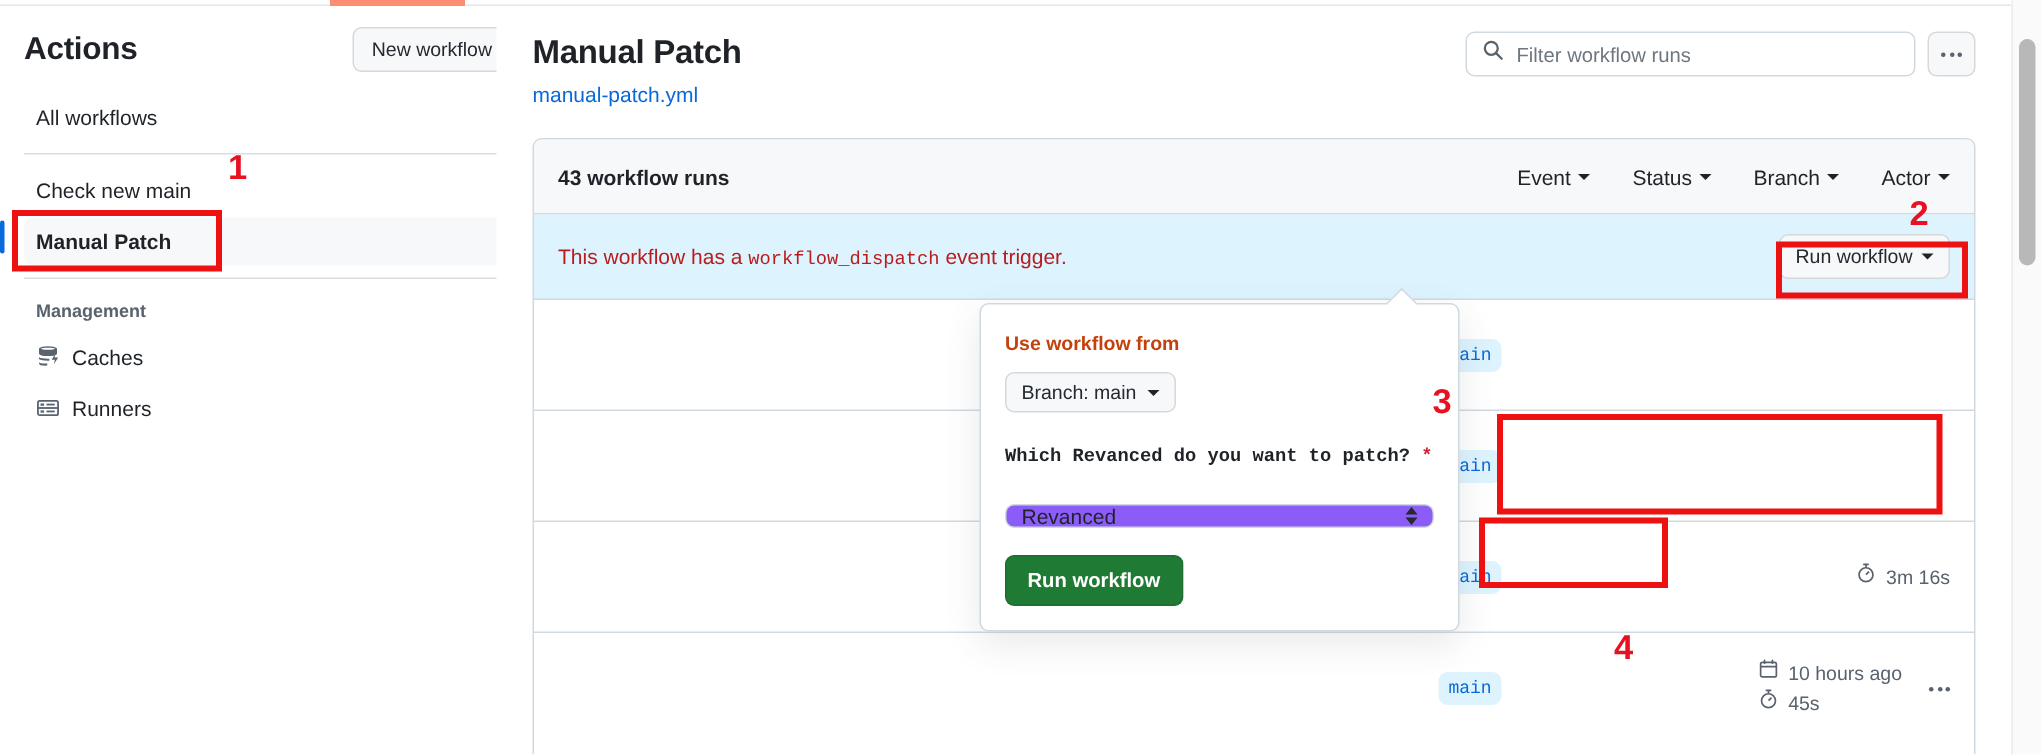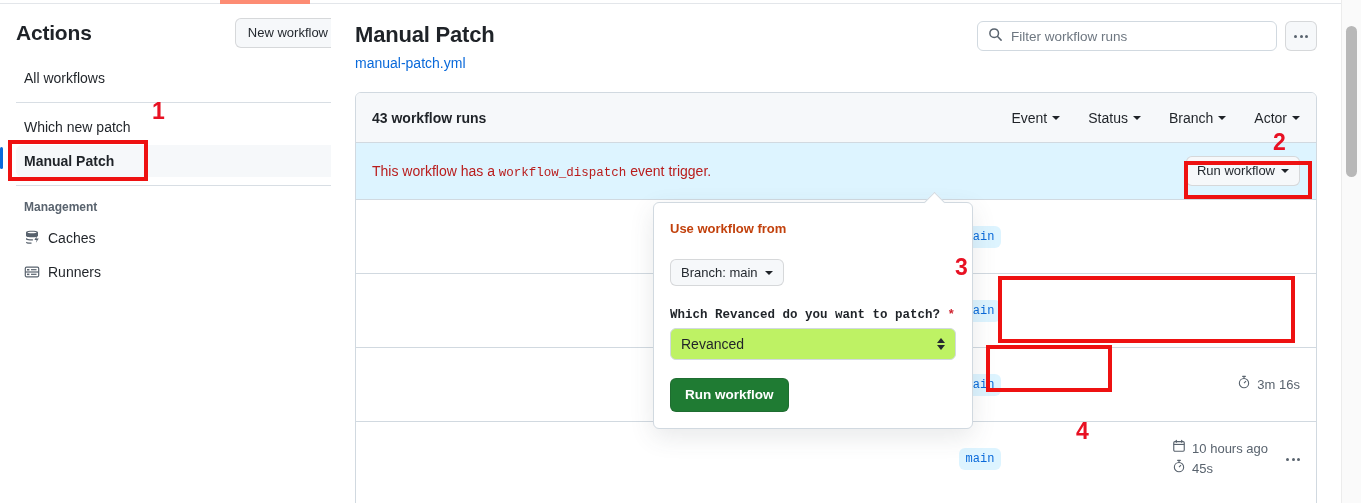--- a/index.html
+++ b/index.html
@@ -149,32 +149,32 @@
     z-index: 40; padding: 16px;
   }
   .dispatch-panel::before {
     content: ""; position: absolute; top: -8px; right: 30px;
     width: 14px; height: 14px; background: #ffffff;
     border-left: 1px solid #d1d9e0; border-top: 1px solid #d1d9e0;
     transform: rotate(45deg);
   }
   .panel-label { font-size: 13px; font-weight: 600; color: #c2410c; line-height: 20px; }
   .branch-btn {
-    margin-top: 20px; font-size: 13px; color: #24292f; background: #f6f8fa;
+    margin-top: 9px; font-size: 13px; color: #24292f; background: #f6f8fa;
     border: 1px solid rgba(31,35,40,.15); border-radius: 6px;
     padding: 5px 10px; display: inline-flex; align-items: center; gap: 7px; cursor: pointer;
   }
   .field-label {
     margin-top: 20px; font-family: "Liberation Mono", monospace;
     font-size: 12.5px; font-weight: 700; color: #1f2328; line-height: 18px;
   }
   .req-star { color: #cf222e; font-weight: 700; }
   .select-wrap {
-    position: relative; margin-top: 4px; height: 32px;
-    border: 1px solid #d1d9e0; border-radius: 6px; background: #bef264;
+    position: relative; margin-top: 23px; height: 16px;
+    border: 1px solid #d1d9e0; border-radius: 6px; background: #8b5cf6;
     display: flex; align-items: center; padding: 0 10px;
   }
   .select-value { font-size: 14px; color: #1f2328; }
   .select-arrows {
     position: absolute; right: 10px; top: 50%; transform: translateY(-50%);
     display: flex; flex-direction: column; gap: 2px;
   }
   .select-arrows .up { width: 0; height: 0; border-left: 4px solid transparent; border-right: 4px solid transparent; border-bottom: 5px solid #24292f; }
   .select-arrows .dn { width: 0; height: 0; border-left: 4px solid transparent; border-right: 4px solid transparent; border-top: 5px solid #24292f; }
   .green-btn {
@@ -207,21 +207,21 @@
       <div class="sidebar-title">Actions</div>
       <button class="new-workflow-btn">New workflow</button>
     </div>
 
     <ul class="nav-list">
       <li class="nav-item">
         <span>All workflows</span>
       </li>
       <li class="nav-sep"></li>
       <li class="nav-item">
-        <span>Which new patch</span>
+        <span>Check new main</span>
       </li>
       <li class="nav-item selected">
         <span>Manual Patch</span>
       </li>
       <li class="nav-sep"></li>
       <li class="nav-group-title">Management</li>
       <li class="nav-item">
         <span class="nav-icon">
           <svg viewBox="0 0 16 16" fill="currentColor" aria-hidden="true">
             <path d="M2 2.5c0-.6 1-1.1 2.2-1.4C5.3 1 6.6.85 8 .85s2.7.15 3.8.25C13 1.4 14 1.9 14 2.5v3.2c0 .6-1 1.1-2.2 1.4-1.1.1-2.4.25-3.8.25s-2.7-.15-3.8-.25C3 6.8 2 6.3 2 5.7Zm1.4 0c.1.1.5.3 1.2.45C5.6 3.1 6.75 3.2 8 3.2s2.4-.1 3.4-.25c.7-.15 1.1-.35 1.2-.45-.1-.1-.5-.3-1.2-.45C10.4 1.9 9.25 1.8 8 1.8s-2.4.1-3.4.25c-.7.15-1.1.35-1.2.45ZM2 8.1c.55.4 1.35.65 2.2.8 1.1.15 2.4.25 3.8.25.3 0 .6 0 .9-.01v1.3c-.3.01-.6.01-.9.01-1.4 0-2.7-.1-3.8-.25-.85-.15-1.65-.4-2.2-.8v2.3c.1.1.5.3 1.2.45 1 .15 2.15.25 3.4.25.3 0 .6 0 .9-.01v1.35c-.3.01-.6.01-.9.01-1.4 0-2.7-.1-3.8-.25C3 13.3 2 12.8 2 12.2Z"></path>

